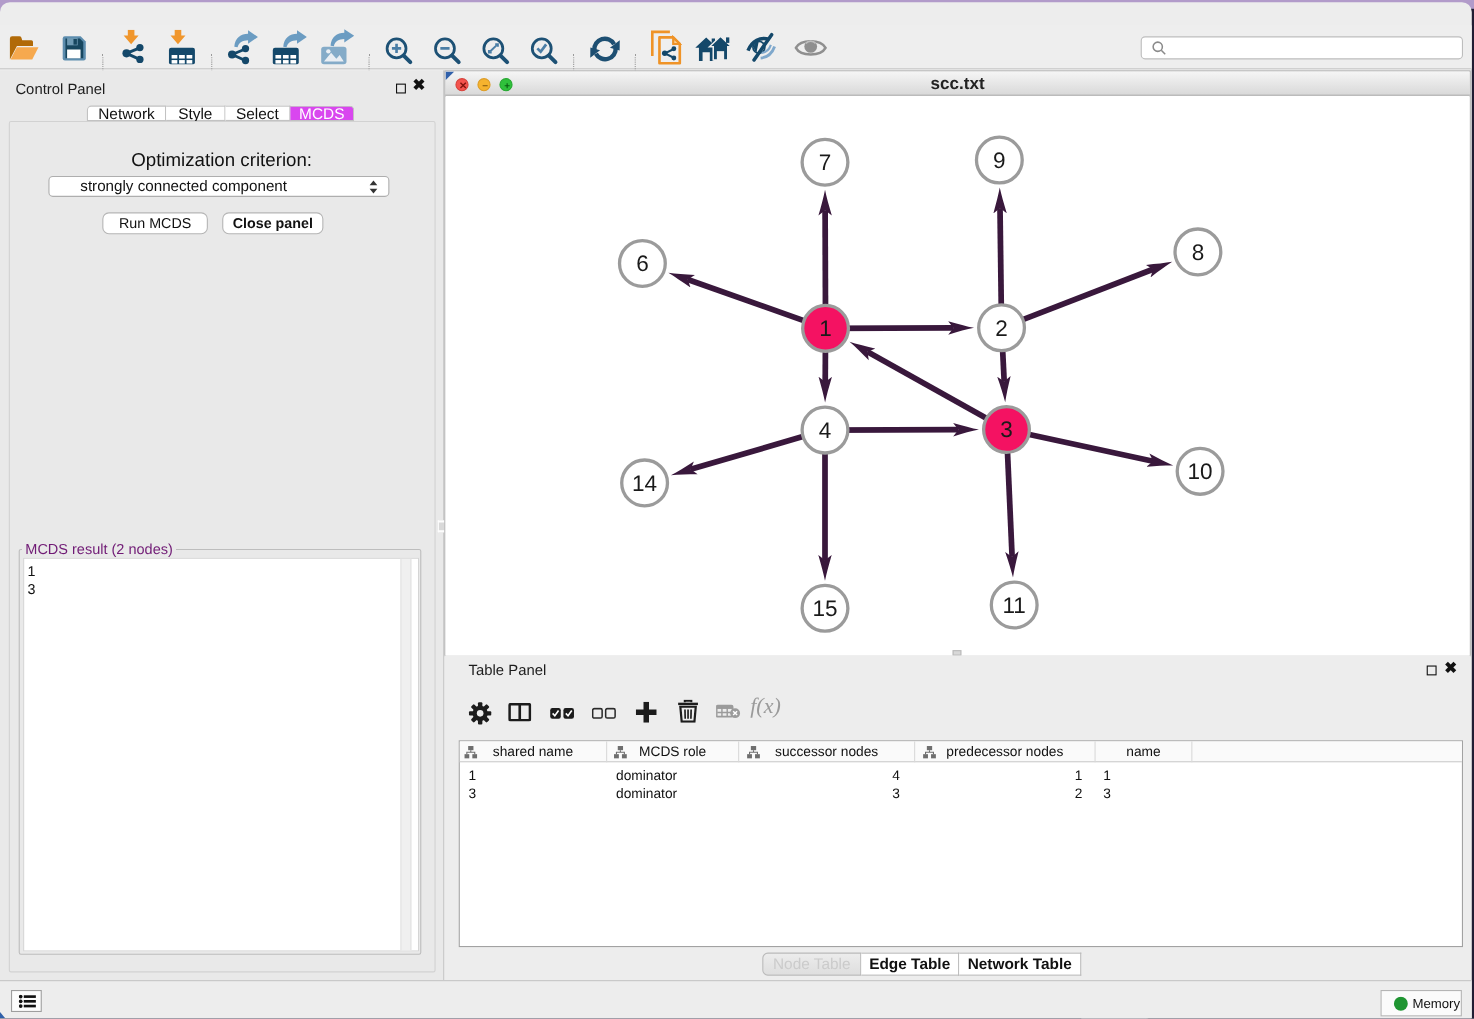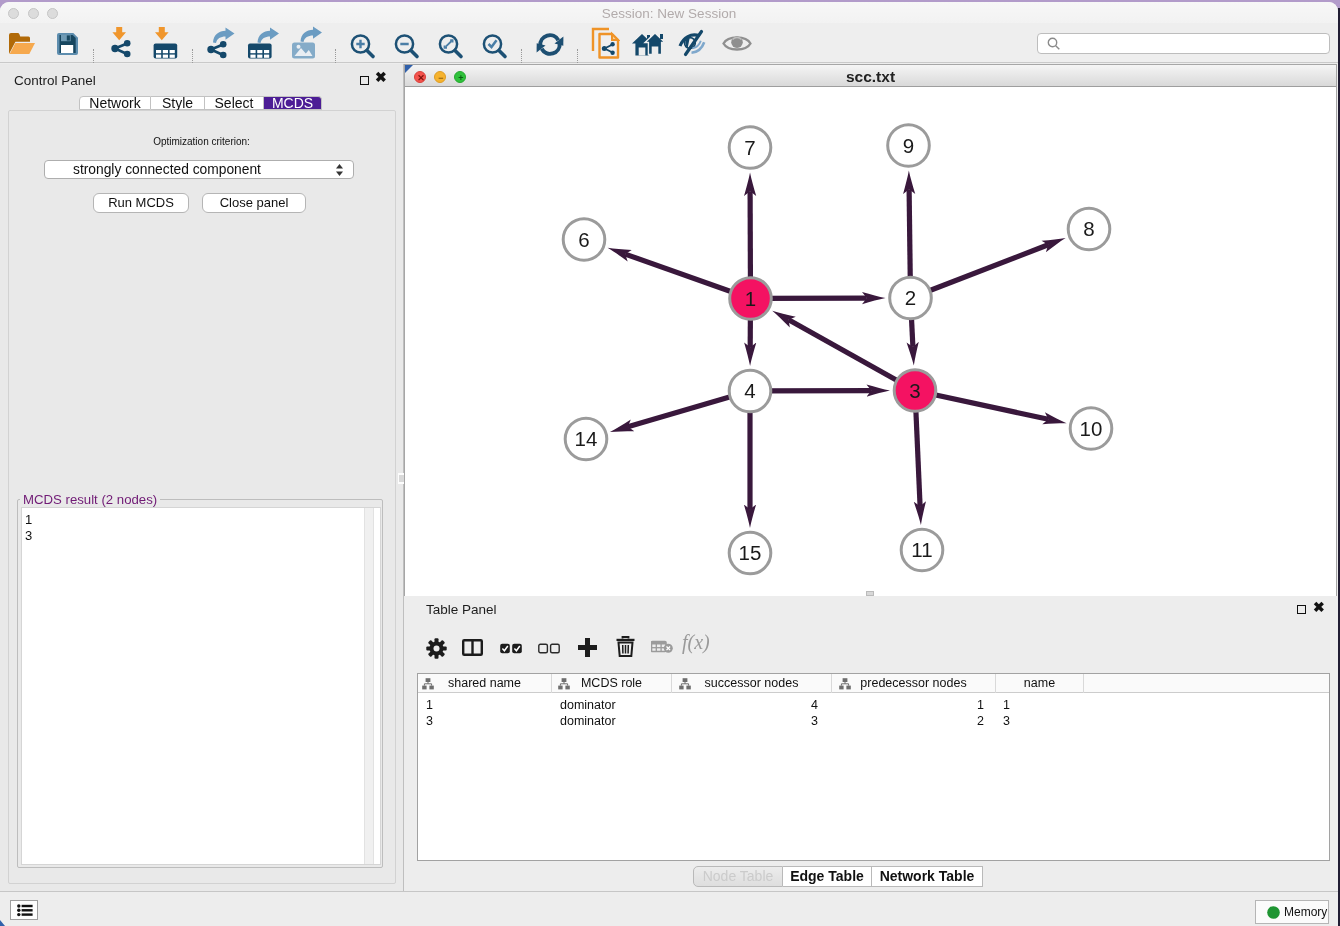--- a/index.html
+++ b/index.html
@@ -16,21 +16,21 @@
 .sep { position:absolute; top:26px; width:0px; height:30px; border-left:1px dotted #9a9a9a; }
 .icon { position:absolute; }
 .searchbox { position:absolute; left:1037px; top:10px; width:293px; height:21px; background:#fff; border:1px solid #bdbdbd; border-radius:4px; }
 
 .cpanel { position:absolute; left:0; top:62px; width:404px; height:827px; background:#e9e9e9; border-right:1px solid #bfbfbf; }
 .cp-title { position:absolute; left:14px; top:9px; font-size:13.5px; color:#1d1d1d; }
 .cp-max { position:absolute; left:360px; top:12px; width:9px; height:9px; border:1.5px solid #111; }
 .cp-close { position:absolute; left:375px; top:5px; font-size:14px; font-weight:bold; color:#111; }
 .tab { position:absolute; top:32px; height:14px; background:#fff; border:1px solid #c2c2c2; font-size:14px; text-align:center; line-height:13px; color:#111; }
 .tabpane { position:absolute; left:8px; top:46px; width:388px; height:774px; background:#e9e9e9; border:1px solid #d2d2d2; border-radius:2px; }
-.opt-label { position:absolute; left:0; top:72px; width:100%; text-align:center; font-size:10px; color:#111; }
+.opt-label { position:absolute; left:0; top:72px; width:100%; text-align:center; font-size:17px; color:#111; }
 .combo { position:absolute; left:44px; top:96px; width:310px; height:19px; background:#fff; border:1px solid #aeaeae; border-radius:4px; font-size:13.8px; line-height:17px; padding-left:28px; color:#111; }
 .btn { position:absolute; height:20px; background:#fff; border:1px solid #b5b5b5; border-radius:6px; font-size:13px; text-align:center; line-height:18px; color:#111; }
 .fieldset { position:absolute; left:17px; top:435px; width:366px; height:369px; border:1px solid #bdbdbd; border-radius:2px; }
 .legend { position:absolute; left:2px; top:-8px; background:#e9e9e9; padding:0 3px; font-size:13.2px; color:#701a75; }
 .resultbox { position:absolute; left:3px; top:7px; width:360px; height:358px; background:#fff; border:1px solid #d5d5d5; font-size:13px; line-height:15.5px; color:#111; }
 .scrolltrack { position:absolute; right:6px; top:0px; width:10px; height:100%; background:#f0f0f0; border-left:1px solid #e2e2e2; border-right:1px solid #e2e2e2; }
 
 .netframe { position:absolute; left:404px; top:62px; width:933px; height:533px; border:1px solid #a6a6a6; background:#fff; }
 .net-titlebar { position:absolute; left:0; top:0; width:100%; height:22px; background:linear-gradient(#f5f5f5,#d9d9d9); border-bottom:1px solid #9e9e9e; }
 .net-title { position:absolute; top:2.5px; left:0; width:100%; text-align:center; font-size:15.5px; font-weight:bold; color:#222; }
@@ -48,26 +48,20 @@
 .statusbar { position:absolute; left:0; top:889px; width:100%; height:35px; background:#ededed; border-top:1px solid #c6c6c6; }
 .membtn { position:absolute; left:1255px; top:8px; width:74px; height:24px; background:#fbfbfb; border:1px solid #b5b5b5; font-size:12px; color:#111; }
 .listbtn { position:absolute; left:10px; top:8px; width:28px; height:20px; background:#fdfdfd; border:1px solid #9e9e9e; }
 </style>
 </head>
 <body>
 <div class="desk"></div>
 <div style="position:absolute; right:0; top:8px; width:3px; height:918px; background:#211d33;"></div>
 <div class="win">
 
-  <div class="titlebar">
-    <div class="tl" style="left:8px;"></div>
-    <div class="tl" style="left:28px;"></div>
-    <div class="tl" style="left:47px;"></div>
-    <div class="title">Session: New Session</div>
-  </div>
 
   <div class="toolbar" id="toolbar">
 
     <svg class="icon" style="left:8px;top:9px;" width="28" height="23" viewBox="0 0 28 23">
       <path d="M1,22 L1,3 Q1,1 3,1 L9.6,1 Q11,1 11.4,2.2 L12.2,4.5 L20.5,4.5 Q22,4.5 22,6 L22,9.8 L7.4,9.8 Z" fill="#b16a08"></path>
       <path d="M7.4,11 L27,11 L21.3,22 L1.6,22 Z" fill="#f6a94e"></path>
     </svg>
 
     <svg class="icon" style="left:55px;top:9px;" width="24" height="24" viewBox="0 0 24 24">
       <path d="M2,3 Q2,1 4,1 L18.3,1 L23,5.7 L23,21 Q23,23 21,23 L4,23 Q2,23 2,21 Z" fill="#5d8dae"></path>
@@ -218,31 +212,31 @@
     </div>
   </div>
 
   <div class="cpanel">
     <div class="cp-title">Control Panel</div>
     <div class="cp-max"></div>
     <div class="cp-close">✖</div>
     <div class="tab" style="left:79px; width:72px; border-radius:4px 0 0 0;">Network</div>
     <div class="tab" style="left:151px; width:54px; border-left:none;">Style</div>
     <div class="tab" style="left:205px; width:59px; border-left:none;">Select</div>
-    <div class="tab" style="left:264px; width:58px; border-left:none; border-radius:0 4px 0 0; background:#4c1d95; color:#fff;">MCDS</div>
+    <div class="tab" style="left:264px; width:58px; border-left:none; border-radius:0 4px 0 0; background:#d946ef; color:#fff;">MCDS</div>
     <div class="tabpane"></div>
     <div class="opt-label">Optimization criterion:</div>
     <div class="combo">strongly connected component
       <svg width="9" height="14" style="position:absolute;right:9px;top:2px;" viewBox="0 0 9 14">
           <path d="M4.5,1 L8,5.5 L1,5.5 Z" fill="#333"></path>
           <path d="M4.5,13 L8,8.5 L1,8.5 Z" fill="#333"></path>
         </svg>
     </div>
     <div class="btn" style="left:93px; top:129px; width:96px;">Run MCDS</div>
-    <div class="btn" style="left:202px; top:129px; width:104px;">Close panel</div>
+    <div class="btn" style="left:202px; top:129px; width:92px;font-weight:bold;">Close panel</div>
     <div class="fieldset">
       <div class="legend">MCDS result (2 nodes)</div>
       <div class="resultbox">
         <div style="position:absolute;left:3px;top:4px;">1<br>3</div>
         <div class="scrolltrack"></div>
       </div>
     </div>
   </div>
   <div style="position:absolute; left:398px; top:471px; width:7px; height:11px; background:#d9d9d9; border-top:2px solid #fdfdfd; border-bottom:2px solid #fdfdfd; border-left:1px solid #fdfdfd;"></div>
 

